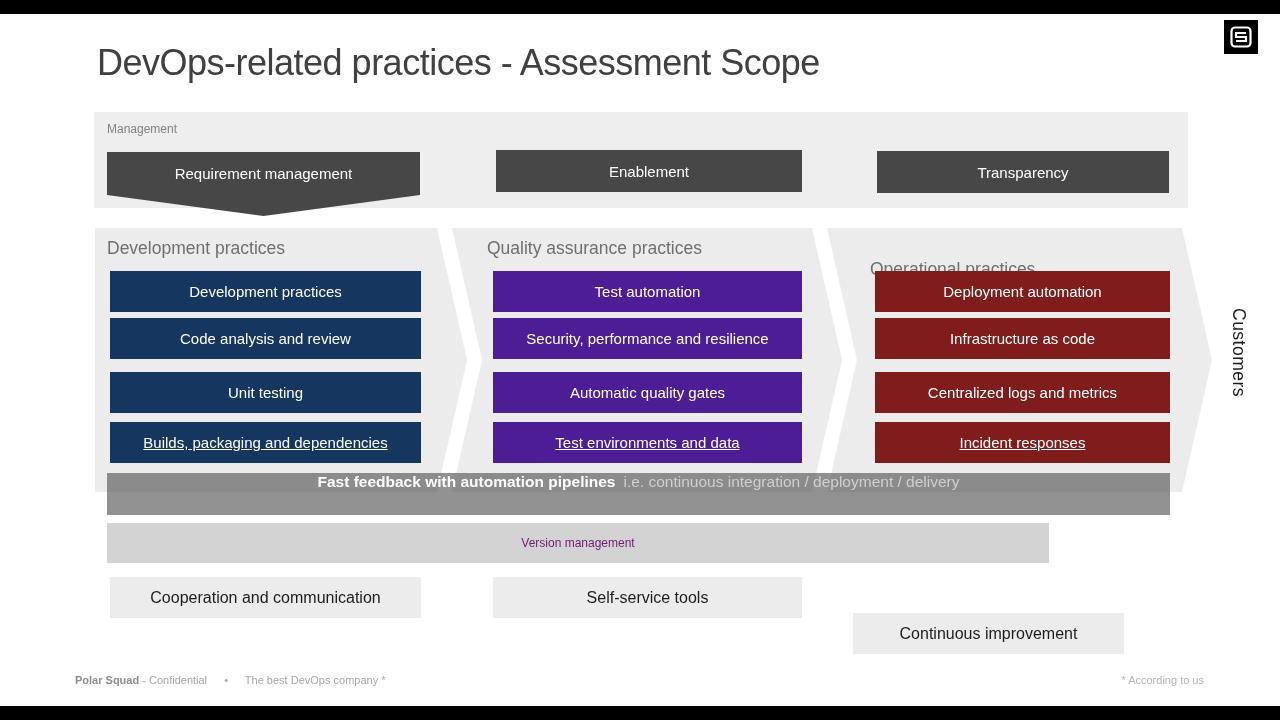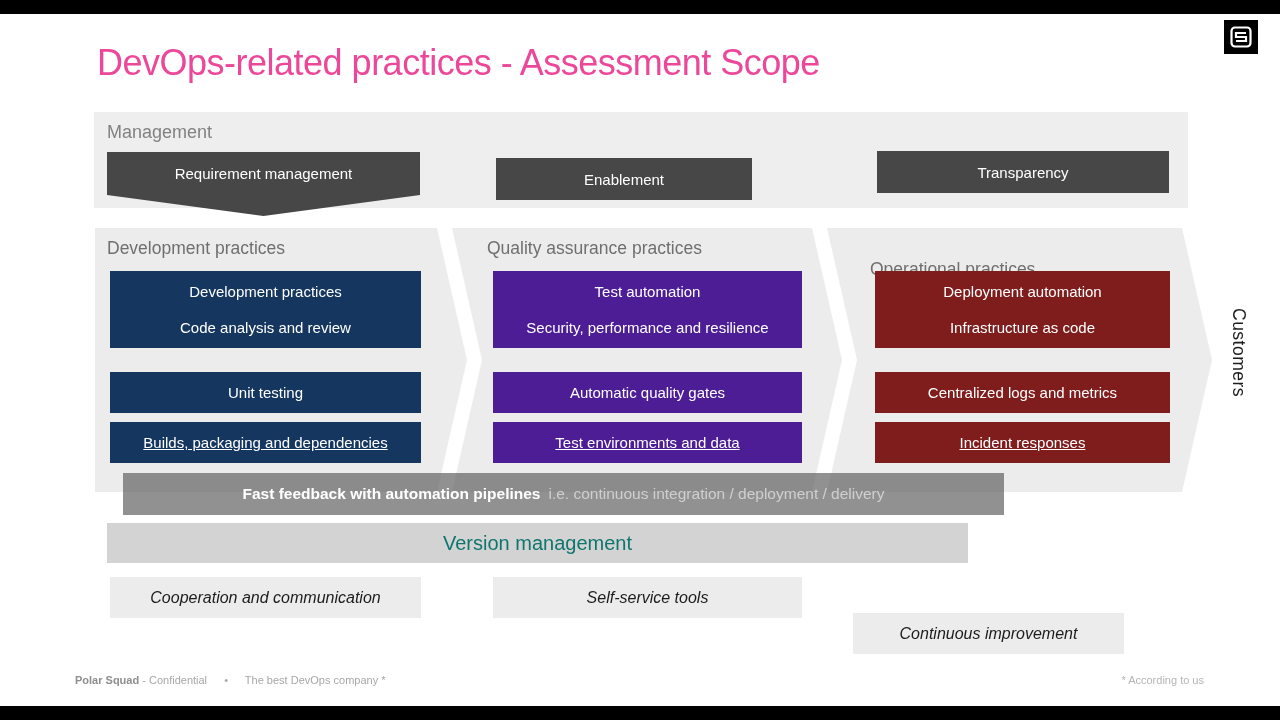--- a/index.html
+++ b/index.html
@@ -5,67 +5,67 @@
   html,body{margin:0;padding:0;background:#fff;}
   .slide{position:relative;width:1280px;height:720px;background:#ffffff;overflow:hidden;
          font-family:"Liberation Sans","DejaVu Sans",sans-serif;}
   .bar{position:absolute;left:0;width:1280px;height:14px;background:#000;}
   .bar.top{top:0;} .bar.bottom{bottom:0;}
 
   .logo{position:absolute;top:20px;left:1224px;width:34px;height:34px;background:#000;
         display:flex;align-items:center;justify-content:center;}
 
   .title{position:absolute;left:97px;top:42px;margin:0;font-size:36px;font-weight:400;
-         letter-spacing:-0.5px;color:#ec4899;white-space:nowrap;}
+         letter-spacing:-0.5px;color:#404040;white-space:nowrap;}
 
   
   .mgmt-band{position:absolute;left:94px;top:112px;width:1094px;height:96px;background:#eeeeee;}
-  .mgmt-label{position:absolute;left:107px;top:122px;font-size:18px;color:#828282;}
+  .mgmt-label{position:absolute;left:107px;top:122px;font-size:12px;color:#828282;}
   .mgmt-btn{position:absolute;background:#474747;color:#fff;font-size:15px;
             display:flex;align-items:center;justify-content:center;text-align:center;}
   .btn-req{left:107px;top:152px;width:313px;height:64px;
            clip-path:polygon(0 0,100% 0,100% 67%,50% 100%,0 67%);
            align-items:flex-start;}
   .btn-req span{line-height:43px;}
-  .btn-enb{left:496px;top:150px;width:256px;height:42px;margin-top:8px;}
+  .btn-enb{left:496px;top:150px;width:306px;height:42px;}
   .btn-trn{left:877px;top:151px;width:292px;height:42px;}
 
   
   .arrow{position:absolute;top:228px;height:264px;background:#ececec;}
   .arrow1{left:95px;width:372px;
           clip-path:polygon(0 0,342px 0,100% 50%,342px 100%,0 100%);}
   .arrow2{left:452px;width:390px;
           clip-path:polygon(0 0,360px 0,100% 50%,360px 100%,0 100%,30px 50%);}
   .arrow3{left:827px;width:385px;
           clip-path:polygon(0 0,355px 0,100% 50%,355px 100%,0 100%,30px 50%);}
 
   .col-header{position:absolute;top:238px;font-size:17.5px;color:#6f6f6f;white-space:nowrap;}
   .hdr1{left:107px;} .hdr2{left:487px;} .hdr3{left:870px;margin-top:21px;}
 
   .pbox{position:absolute;height:41px;color:#fff;font-size:15px;
         display:flex;align-items:center;justify-content:center;text-align:center;}
   .c1{left:110px;width:311px;background:#14365f;}
   .c2{left:493px;width:309px;background:#4c1d95;}
   .c3{left:875px;width:295px;background:#7f1d1d;}
-  .r1{top:271px;} .r2{top:307px;} .r3{top:372px;} .r4{top:422px;text-decoration:underline;}
+  .r1{top:271px;} .r2{top:318px;} .r3{top:372px;} .r4{top:422px;text-decoration:underline;}
 
   .customers{position:absolute;left:1228px;top:308px;height:120px;
              writing-mode:vertical-rl;font-size:17.5px;color:#1c1c1c;letter-spacing:0.5px;}
 
   
-  .fast-band{position:absolute;left:107px;top:473px;width:881px;height:42px;
-             background:rgba(93,93,93,0.68);display:flex;align-items:center;justify-content:center;
-             font-size:15.5px;white-space:nowrap;margin-left:16px;}
+  .fast-band{position:absolute;left:107px;top:473px;width:1063px;height:42px;
+             background:rgba(93,93,93,0.68);display:flex;align-items:flex-start;justify-content:center;
+             font-size:15.5px;white-space:nowrap;}
   .fast-bold{color:#ffffff;font-weight:700;}
   .fast-rest{color:#cfcfcf;margin-left:8px;}
-  .version-band{position:absolute;left:107px;top:523px;width:861px;height:40px;background:#d3d3d3;
-                display:flex;align-items:center;justify-content:center;font-size:20px;color:#0f766e;}
+  .version-band{position:absolute;left:107px;top:523px;width:942px;height:40px;background:#d3d3d3;
+                display:flex;align-items:center;justify-content:center;font-size:12px;color:#701a75;}
 
   .bbox{position:absolute;height:41px;background:#ececec;color:#1c1c1c;font-size:16px;
-        display:flex;align-items:center;justify-content:center;text-align:center;font-style:italic;}
+        display:flex;align-items:center;justify-content:center;text-align:center;}
   .b1{left:110px;top:577px;width:311px;}
   .b2{left:493px;top:577px;width:309px;}
   .b3{left:853px;top:572px;width:271px;margin-top:41px;}
 
   .footer-left{position:absolute;left:75px;top:674px;font-size:11px;color:#a7a7a7;white-space:nowrap;}
   .footer-left .brand{font-weight:700;color:#8e8e8e;}
   .footer-left .sep{margin:0 14px;color:#a7a7a7;}
   .footer-right{position:absolute;right:76px;top:674px;font-size:11px;color:#b5b5b5;}
 </style>
 </head>

